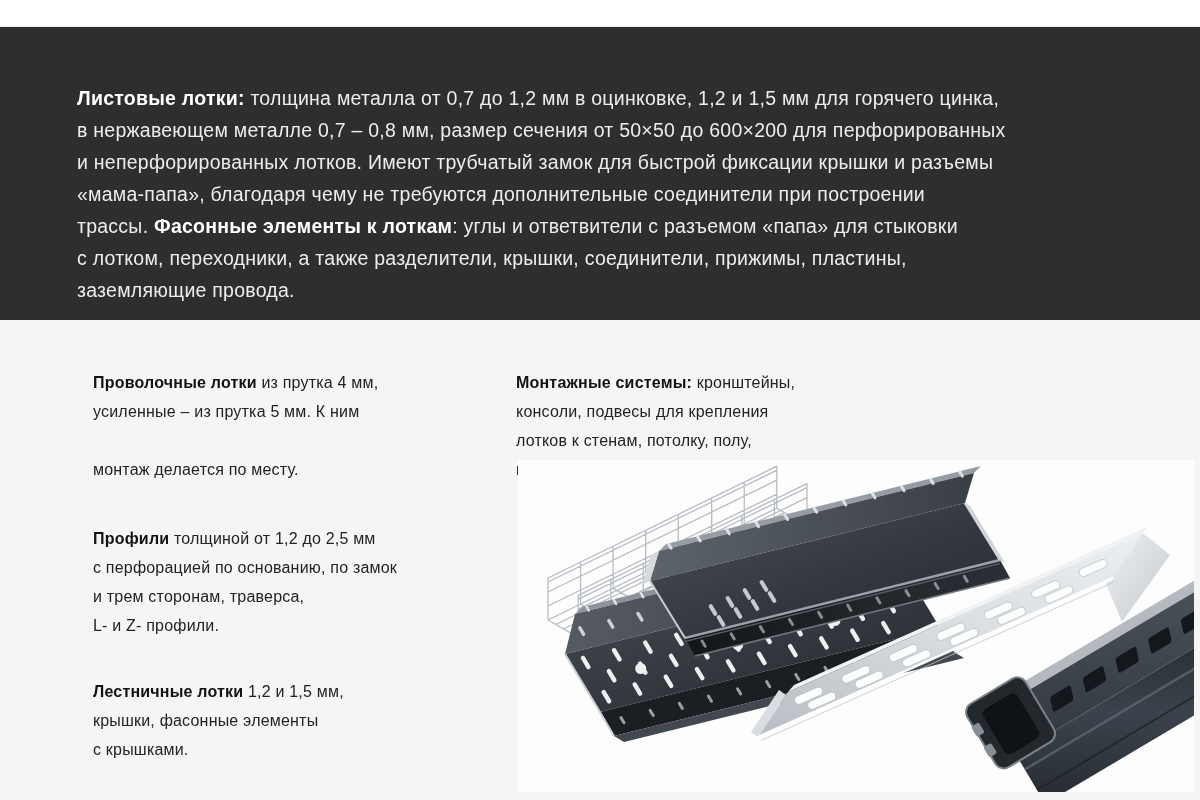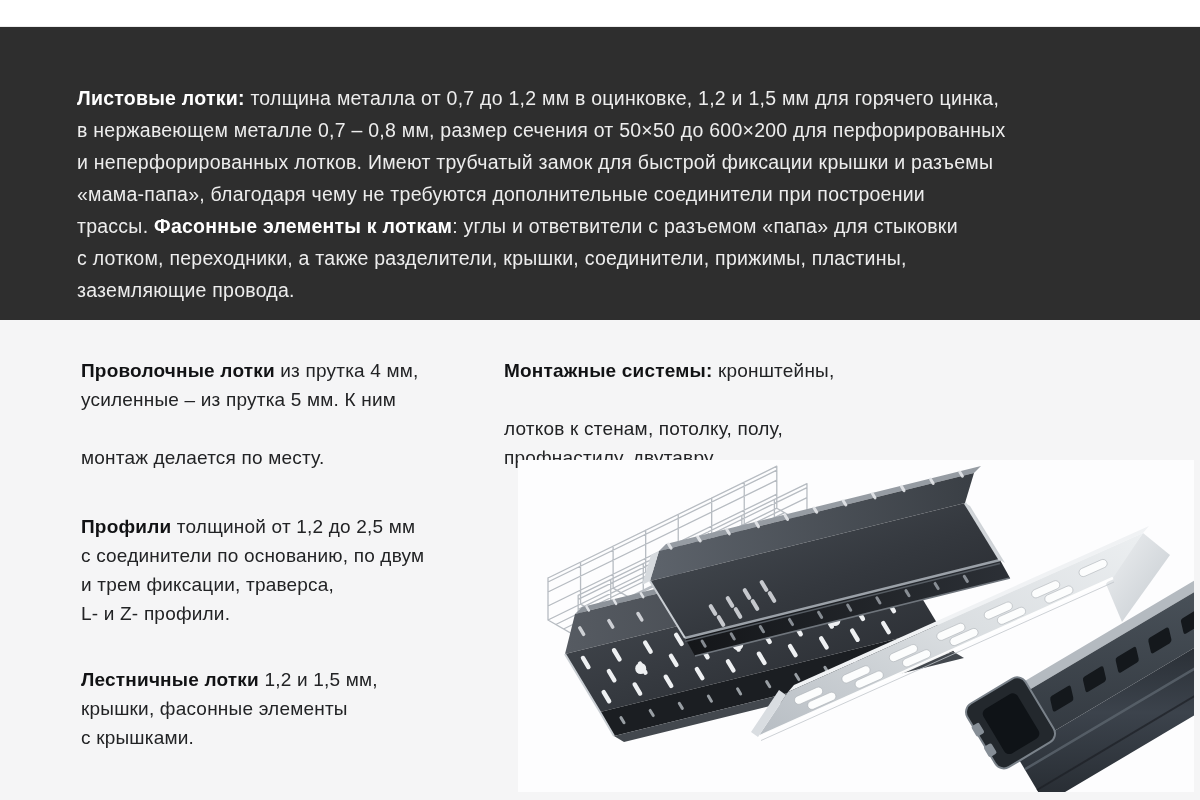--- a/index.html
+++ b/index.html
@@ -16,21 +16,21 @@
   .hero .rich{
     margin:0;font-size:19.5px;line-height:32px;letter-spacing:.25px;
     color:#ededed;white-space:nowrap;
   }
   .hero .b{font-weight:700;color:#ffffff;}
   .content{position:relative;height:480px;background:#f5f5f6;}
   .col{position:absolute;top:32px;}
   .col-left{left:77px;}
   .col-right{left:500px;}
   .col .rich{
-    margin:4px;font-size:19px;line-height:29px;letter-spacing:.2px;
+    margin:16px;font-size:16px;line-height:29px;letter-spacing:.2px;
     color:#222325;white-space:nowrap;
   }
   .col .b{font-weight:700;color:#111214;}
   .para-gap-1{margin-top:40px !important;}
   .para-gap-2{margin-top:37px !important;}
   .photo{
     position:absolute;left:518px;top:140px;width:676px;height:332px;
     background:#fdfdfe;
   }
   .photo svg{display:block;}
@@ -41,26 +41,26 @@
 <div class="top-strip"></div>
 
 <div class="hero">
   <p class="rich"><span class="b">Листовые лотки:</span><span> толщина металла от 0,7 до 1,2 мм в оцинковке, 1,2 и 1,5 мм для горячего цинка,</span><br><span>в нержавеющем металле 0,7 – 0,8 мм, размер сечения от 50×50 до 600×200 для перфорированных</span><br><span>и неперфорированных лотков. Имеют трубчатый замок для быстрой фиксации крышки и разъемы</span><br><span>«мама-папа», благодаря чему не требуются дополнительные соединители при построении</span><br><span>трассы. </span><span class="b">Фасонные элементы к лоткам</span><span>: углы и ответвители с разъемом «папа» для стыковки</span><br><span>с лотком, переходники, а также разделители, крышки, соединители, прижимы, пластины,</span><br><span>заземляющие провода.</span></p>
 </div>
 
 <div class="content">
 
   <div class="col col-left">
     <p class="rich"><span class="b">Проволочные лотки</span><span> из прутка 4 мм,</span><br><span>усиленные – из прутка 5 мм. К ним</span><br><br><span>монтаж делается по месту.</span></p>
-    <p class="rich para-gap-1"><span class="b">Профили</span><span> толщиной от 1,2 до 2,5 мм</span><br><span>с соединители по основанию, по двум</span><br><span>и трем фиксации, траверса,</span><br><span>L- и Z- профили.</span></p>
+    <p class="rich para-gap-1"><span class="b">Профили</span><span> толщиной от 1,2 до 2,5 мм</span><br><span>с перфорацией по основанию, по замок</span><br><span>и трем сторонам, траверса,</span><br><span>L- и Z- профили.</span></p>
     <p class="rich para-gap-2"><span class="b">Лестничные лотки</span><span> 1,2 и 1,5 мм,</span><br><span>крышки, фасонные элементы</span><br><span>с крышками.</span></p>
   </div>
 
   <div class="col col-right">
-    <p class="rich"><span class="b">Монтажные системы:</span><span> кронштейны,</span><br><br><span>лотков к стенам, потолку, полу,</span><br><span>профнастилу, двутавру.</span></p>
+    <p class="rich"><span class="b">Монтажные системы:</span><span> кронштейны,</span><br><span>консоли, подвесы для крепления</span><br><span>лотков к стенам, потолку, полу,</span><br><span>профнастилу, двутавру.</span></p>
   </div>
 
   <div class="photo">
     <svg id="ill" width="676" height="332" viewBox="0 0 676 332">
       <defs>
         <linearGradient id="gPerf" x1="0" y1="0" x2="1" y2="1">
           <stop offset="0" stop-color="#474c53"></stop>
             <stop offset="1" stop-color="#24272c"></stop>
         </linearGradient>
         <linearGradient id="gWall" x1="0" y1="0" x2="1" y2="0">

